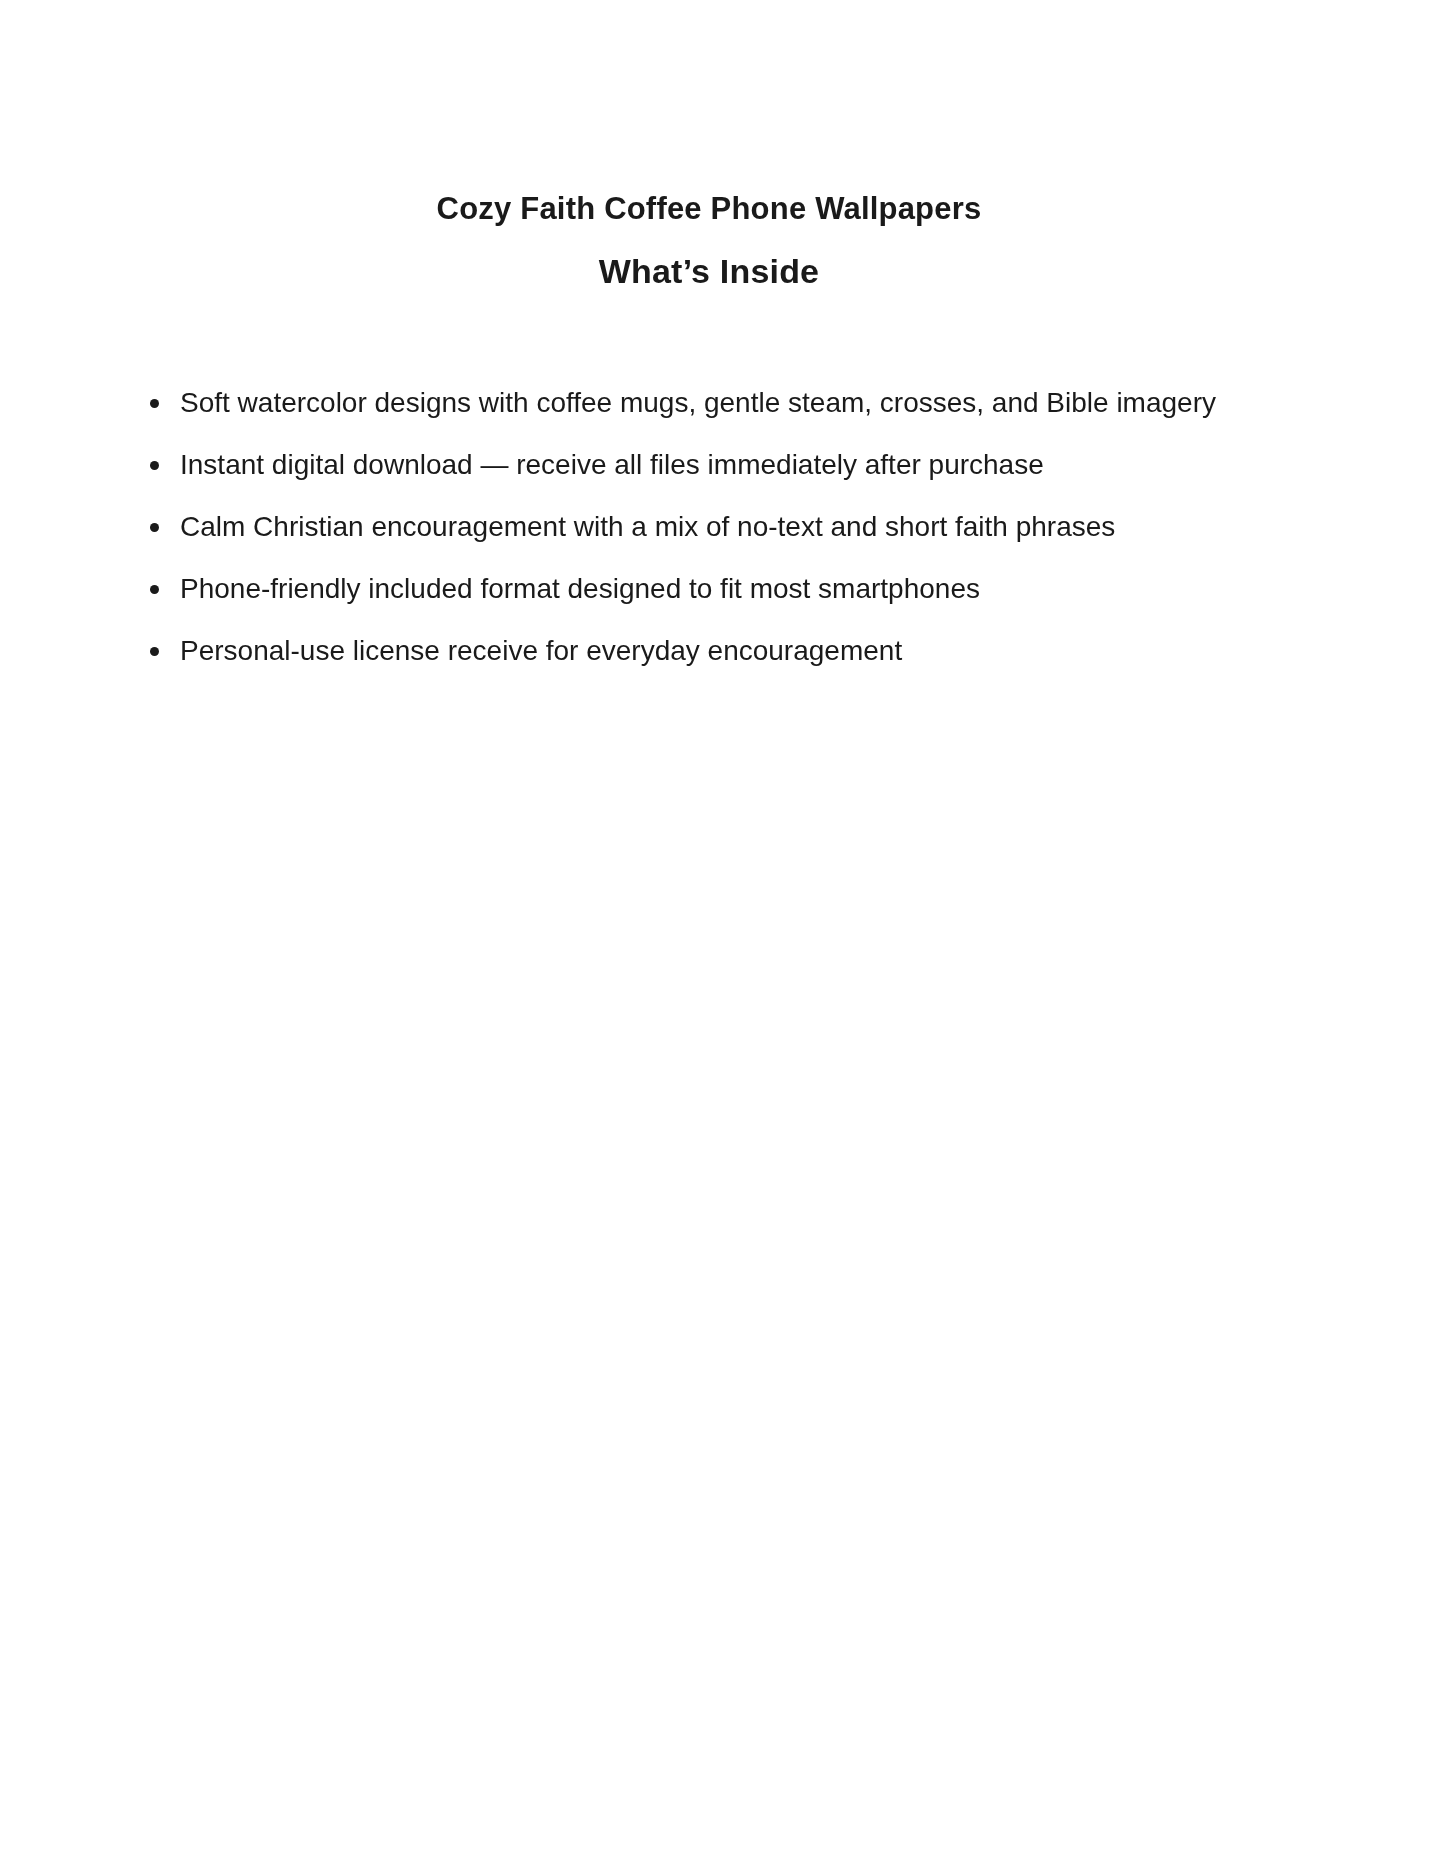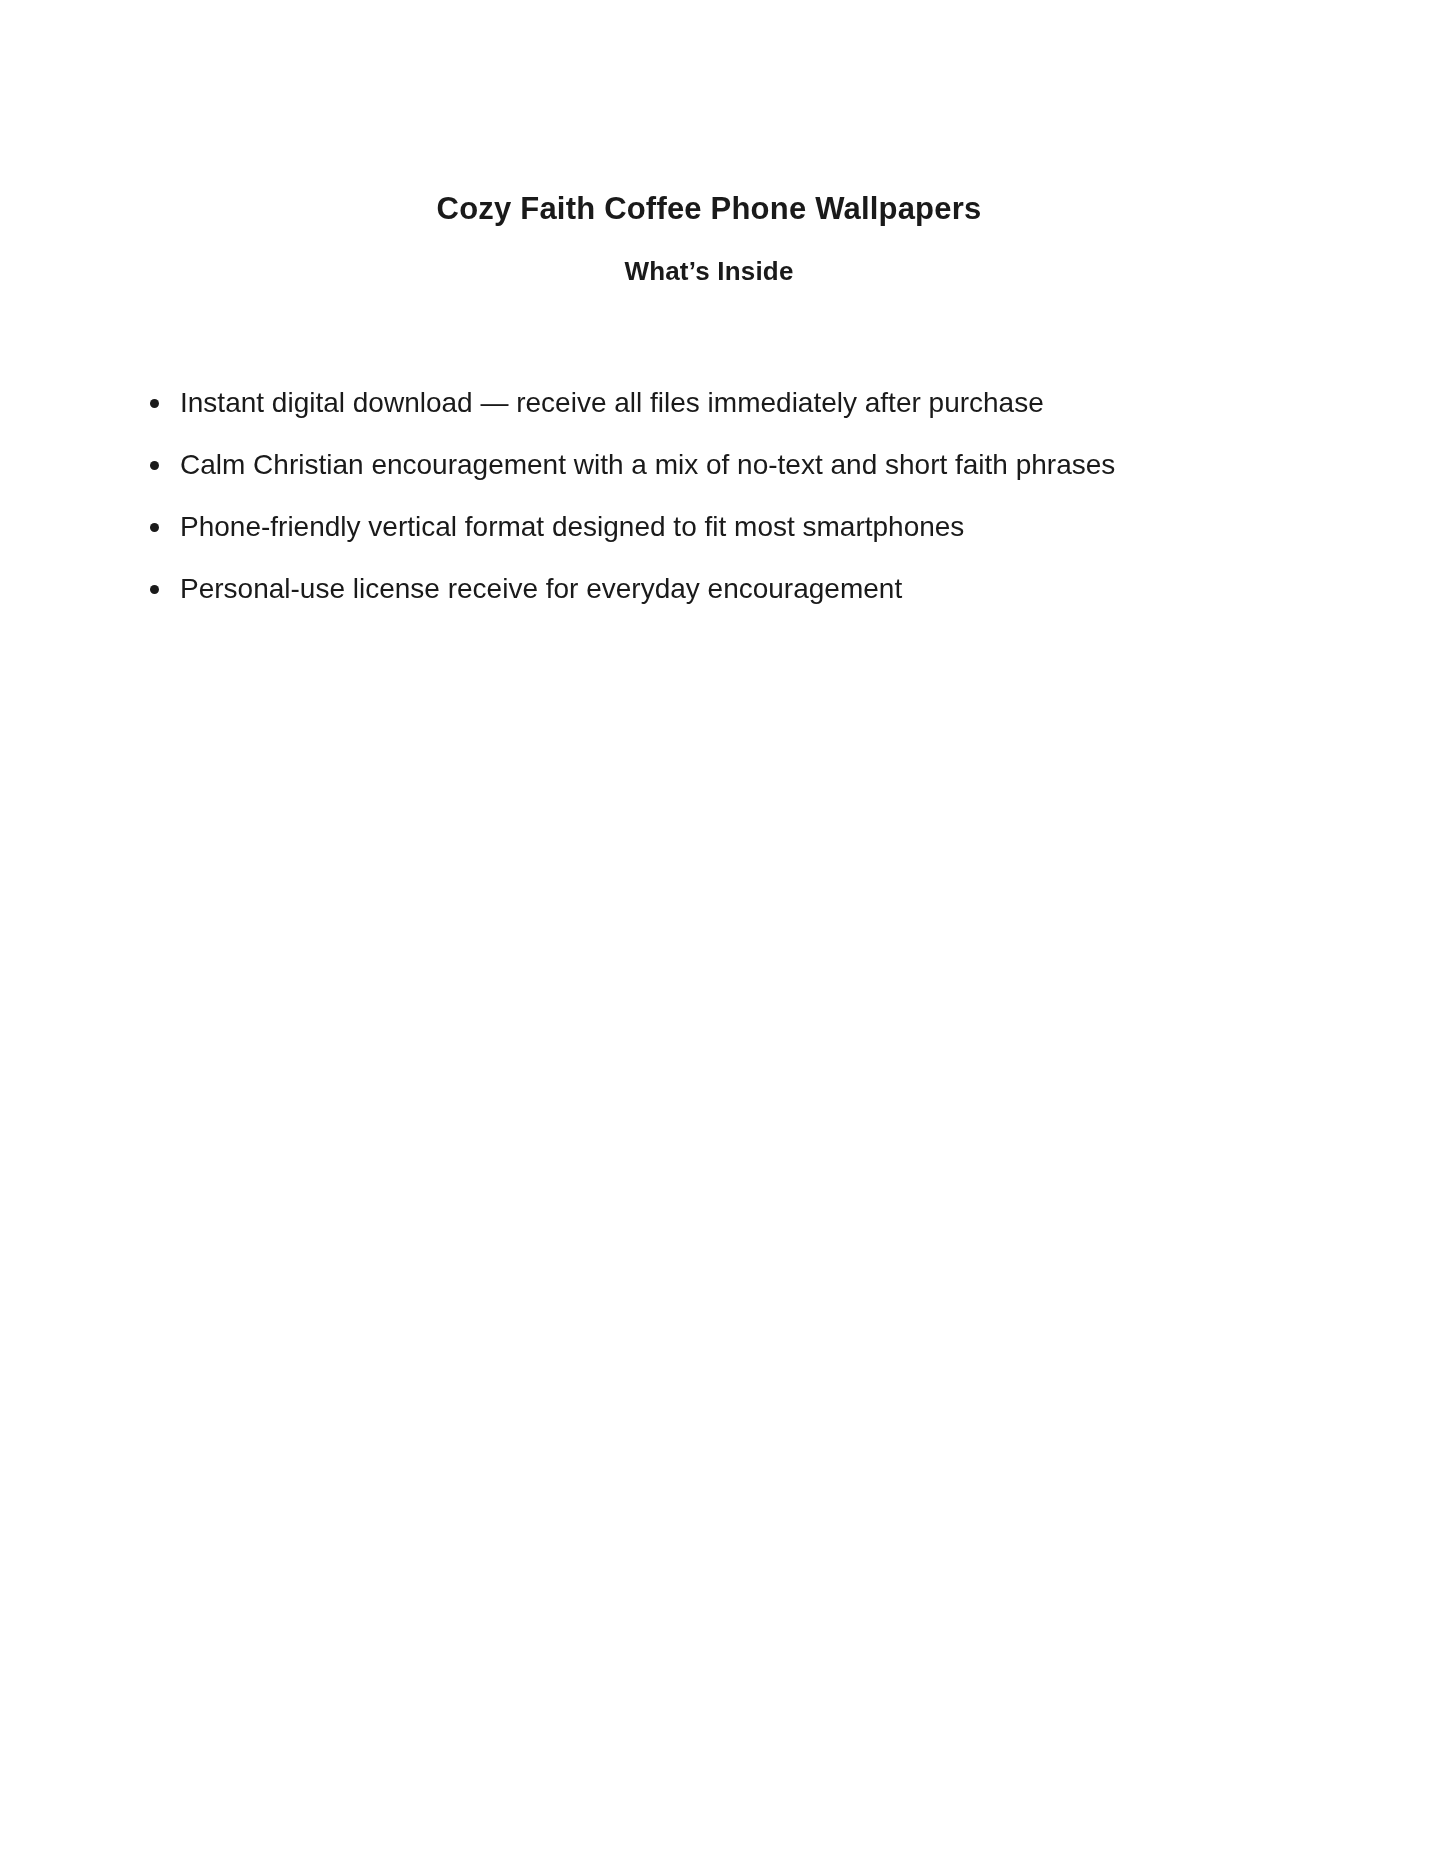--- a/index.html
+++ b/index.html
@@ -29,21 +29,21 @@
   .doc-title {
     margin: 0;
     font-size: 31px;
     font-weight: 700;
     line-height: 62px;
     text-align: center;
     letter-spacing: 0.2px;
   }
   .doc-subtitle {
     margin: 0;
-    font-size: 26px;
+    font-size: 34px;
     font-weight: 700;
     line-height: 62px;
     text-align: center;
     letter-spacing: 0.2px;
   }
   ul.feature-list {
     list-style: none;
     margin: 70px 0 0 0;
     padding: 0;
     width: 1262px;
@@ -73,22 +73,23 @@
 
 <div class="page">
   <div class="heading-block">
     <h1 class="doc-title">Cozy Faith Coffee Phone Wallpapers</h1>
     <h2 class="doc-subtitle">What’s Inside</h2>
   </div>
 
   <ul class="feature-list">
 
 
+      <li>Soft watercolor designs with coffee mugs, gentle steam, crosses, and Bible imagery</li>
 
       <li>Instant digital download — receive all files immediately after purchase</li>
 
       <li>Calm Christian encouragement with a mix of no-text and short faith phrases</li>
 
-      <li>Phone-friendly vertical format designed to fit most smartphones</li>
+      <li>Phone-friendly included format designed to fit most smartphones</li>
 
       <li>Personal-use license receive for everyday encouragement</li>
     </ul>
 </div>
 
 </body></html>

